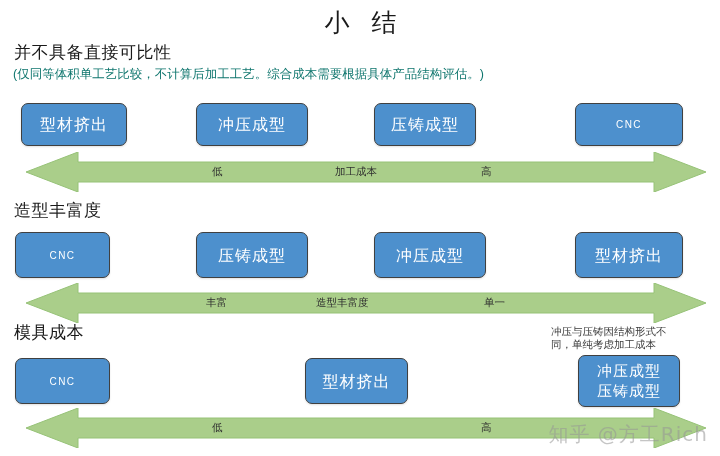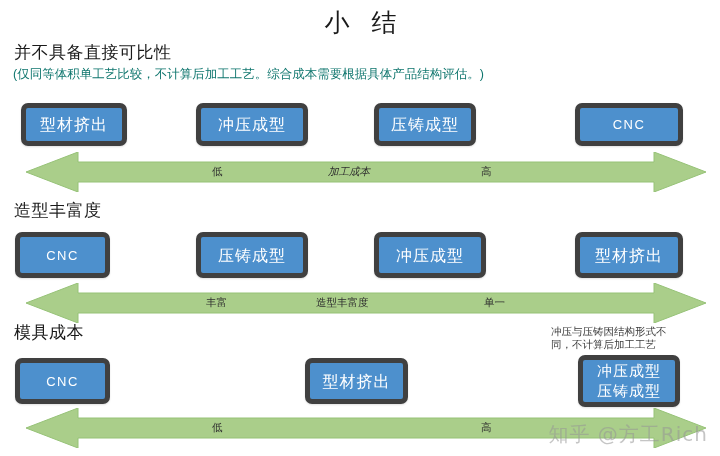--- a/index.html
+++ b/index.html
@@ -59,34 +59,34 @@
     width: 132px;
     text-align: left;
     letter-spacing: 0px;
   }
 
   
   .box {
     position: absolute;
     box-sizing: border-box;
     background: #4d90cd;
-    border: 5px solid #404040;
+    border: 1px solid #404040;
     border-radius: 7px;
     color: #ffffff;
     display: flex;
     align-items: center;
     justify-content: center;
     text-align: center;
     font-size: 16px;
     letter-spacing: 1px;
     line-height: 19px;
     box-shadow: 0 1px 2px rgba(0,0,0,0.12);
     white-space: pre-line;
   }
-  .box.latin { font-size: 13px; letter-spacing: 1.5px; }
+  .box.latin { font-size: 10px; letter-spacing: 1.5px; }
   .box.two-line { font-size: 15px; line-height: 20px; }
 
   
   .arrow-wrap {
     position: absolute;
     height: 40px;
   }
   .arrow-wrap svg {
     display: block;
     width: 100%;
@@ -129,21 +129,21 @@
   <div class="box" style="left:21px;  top:103px; width:106px; height:43px;">型材挤出</div>
   <div class="box" style="left:196px; top:103px; width:112px; height:43px;">冲压成型</div>
   <div class="box" style="left:374px; top:103px; width:102px; height:43px;">压铸成型</div>
   <div class="box latin" style="left:575px; top:103px; width:108px; height:43px;">CNC</div>
 
   <div class="arrow-wrap" style="left:26px; top:152px; width:680px;">
     <svg viewBox="0 0 680 40" preserveAspectRatio="none">
       <polygon points="0,20 52,0 52,10 628,10 628,0 680,20 628,40 628,30 52,30 52,40" fill="#aace8a" stroke="#96c277" stroke-width="1"></polygon>
     </svg>
     <span class="arrow-label" style="left:186px;">低</span>
-    <span class="arrow-label" style="left:302px;font-style:italic;">加工成本</span>
+    <span class="arrow-label" style="left:309px;">加工成本</span>
     <span class="arrow-label" style="left:455px;">高</span>
   </div>
 
   <div class="section-head" style="top:199px;">造型丰富度</div>
 
   <div class="box latin" style="left:15px;  top:232px; width:95px;  height:46px;">CNC</div>
   <div class="box" style="left:196px; top:232px; width:112px; height:46px;">压铸成型</div>
   <div class="box" style="left:374px; top:232px; width:112px; height:46px;">冲压成型</div>
   <div class="box" style="left:575px; top:232px; width:108px; height:46px;">型材挤出</div>
 
@@ -151,21 +151,21 @@
     <svg viewBox="0 0 680 40" preserveAspectRatio="none">
       <polygon points="0,20 52,0 52,10 628,10 628,0 680,20 628,40 628,30 52,30 52,40" fill="#aace8a" stroke="#96c277" stroke-width="1"></polygon>
     </svg>
     <span class="arrow-label" style="left:180px;">丰富</span>
     <span class="arrow-label" style="left:290px;">造型丰富度</span>
     <span class="arrow-label" style="left:458px;">单一</span>
   </div>
 
   <div class="section-head" style="top:321px;">模具成本</div>
 
-  <div class="note" style="left:551px; top:325px;">冲压与压铸因结构形式不同，不计算后加工工艺</div>
+  <div class="note" style="left:551px; top:325px;">冲压与压铸因结构形式不同，单纯考虑加工成本</div>
 
   <div class="box latin" style="left:15px;  top:358px; width:95px;  height:46px;">CNC</div>
   <div class="box" style="left:305px; top:358px; width:103px; height:46px;">型材挤出</div>
   <div class="box two-line" style="left:578px; top:355px; width:102px; height:52px;">冲压成型
 压铸成型</div>
 
   <div class="arrow-wrap" style="left:26px; top:408px; width:680px;">
     <svg viewBox="0 0 680 40" preserveAspectRatio="none">
       <polygon points="0,20 52,0 52,10 628,10 628,0 680,20 628,40 628,30 52,30 52,40" fill="#aace8a" stroke="#96c277" stroke-width="1"></polygon>
     </svg>

